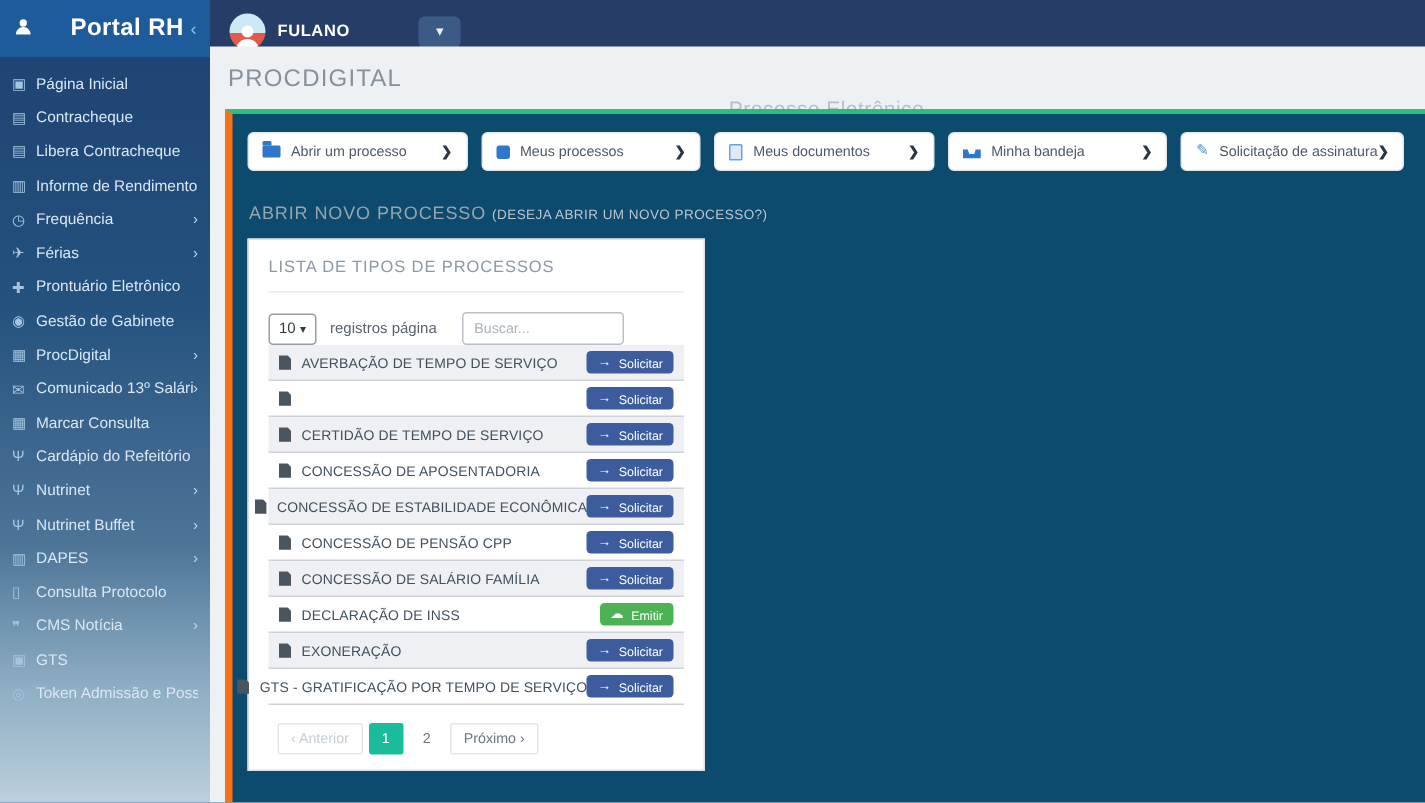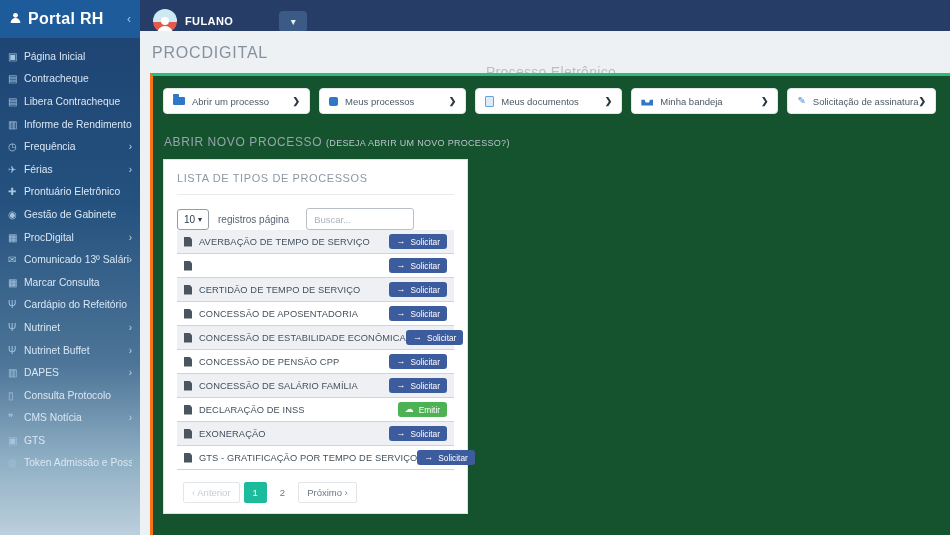--- a/index.html
+++ b/index.html
@@ -4,21 +4,21 @@
 <style>
   * { box-sizing: border-box; margin: 0; padding: 0; }
   html,body { width:950px; height:535px; overflow:hidden; }
   body { font-family:"Liberation Sans", sans-serif; background:#edf1f4; position:relative; }
 
   
   .sidebar { position:absolute; left:0; top:0; width:140px; height:535px;
     background:linear-gradient(180deg,#1d4271 0%,#24517e 38%,#4d7598 68%,#8fafc4 86%,#bccfdc 100%); }
   .logo-bar { height:38px; background:#1e5b9a; display:flex; align-items:center; padding:0 9px; }
   .logo-glyph { color:#fff; font-size:13px; margin-right:6px; }
-  .logo-text { color:#fff; font-weight:bold; font-size:16px; letter-spacing:.3px; }
+  .logo-text { color:#fff; font-weight:bold; font-size:16px; letter-spacing:.3px;margin-left:19px; }
   .collapse-btn { margin-left:auto; color:#9fc3e8; font-size:12px; cursor:pointer; }
   .menu { padding-top:7px; }
   .menu-item { display:flex; align-items:center; height:22.6px; padding:0 8px; cursor:pointer; }
   .mi { width:16px; font-size:10px; color:#a5c4df; flex:none; }
   .ml { font-size:10.3px; color:#dcead9; color:#d9e7f3; white-space:nowrap; overflow:hidden; }
   .mc { margin-left:auto; font-size:10px; color:#c2d7ea; }
 
   
   .topbar { position:absolute; left:140px; top:0; right:0; height:42px; background:#263e67;
     display:flex; align-items:center; padding-left:13px; }
@@ -28,22 +28,22 @@
   .user-name { color:#fff; font-size:11px; font-weight:bold; margin-left:8px; letter-spacing:.4px; }
   .user-caret { margin-left:46px; width:28px; height:21px; background:#3c5a86; border-radius:4px;
     display:flex; align-items:center; justify-content:center; color:#e8f0f8; font-size:10px; cursor:pointer; }
 
   
   .content { position:absolute; left:140px; top:31px; right:0; bottom:0; background:#edf1f4; }
   .page-head { padding:13px 0 0 12px; }
   .page-title { font-size:16px; color:#85919d; letter-spacing:.8px; font-weight:normal; }
   .page-sub { font-size:14px; color:#b7bfc7; margin-top:2px; letter-spacing:.3px;text-align:center; }
 
-  .panel { position:absolute; left:10px; right:0; top:42px; bottom:0; background:#14532d;
-    border-top:3px solid #2dbd7a; border-left:3px solid #f97316; }
+  .panel { position:absolute; left:10px; right:0; top:42px; bottom:0; background:#0c4a6e;
+    border-top:3px solid #2dbd7a; border-left:5px solid #f97316; }
 
   .cards { display:flex; gap:9px; padding:12px 14px 0 10px; }
   .card { flex:1; height:26px; border:1px solid #e3e7ea; border-radius:4px; background:#fff;
     display:flex; align-items:center; padding:0 9px; cursor:pointer; }
   .card-label { font-size:9.5px; color:#4c5864; margin-left:7px; white-space:nowrap; }
   .card-chev { margin-left:auto; font-size:9px; color:#2b3640; font-weight:bold; }
   .ic-folder { width:12px; height:8px; background:#2f77c9; border-radius:1px; position:relative; flex:none; }
   .ic-folder::before { content:""; position:absolute; top:-3px; left:0; width:6px; height:3px;
     background:#2f77c9; border-radius:1px 1px 0 0; }
   .ic-square { width:9px; height:9px; background:#2f77c9; border-radius:2px; flex:none; }
@@ -69,21 +69,21 @@
   .search-input { margin-left:17px; width:108px; height:22px; border:1px solid #b9c0c7;
     border-radius:3px; padding:0 7px; font-size:9.5px; color:#333; font-family:"Liberation Sans",sans-serif; }
   .search-input::placeholder { color:#aab2ba; }
 
   .table-head { display:flex; align-items:center; margin-top:13px; height:21px; padding:0 7px;
     border-bottom:2px solid #5b6a78; }
   .th-name { font-size:10.5px; color:#3a444e; font-weight:bold; }
   .sort-asc { margin-left:auto; margin-right:46px; font-size:7px; color:#3f7fc1; }
   .sort-both { display:flex; flex-direction:column; font-size:5px; color:#3a444e; line-height:4px; }
 
-  .prow { display:flex; align-items:center; height:24px; border-bottom:1px solid #cdd3d8; padding:0 7px; }
+  .prow { display:flex; align-items:center; height:24px; border-bottom:1px solid #cdd3d8; padding:0 7px;justify-content:flex-end; }
   .prow.alt { background:#eef0f3; }
   .docicon { width:8px; height:10px; background:#4a5560; flex:none;
     clip-path:polygon(0 0,68% 0,100% 28%,100% 100%,0 100%); }
   .prow-name { font-size:9.3px; color:#42505e; margin-left:7px; white-space:nowrap; letter-spacing:.1px; }
   .action-btn { margin-left:auto; height:15px; border:none; border-radius:3px; background:#3d5c9e;
     color:#fff; font-size:8.3px; display:flex; align-items:center; padding:0 7px; cursor:pointer;
     font-family:"Liberation Sans",sans-serif; flex:none; }
   .action-btn[data-variant="emitir"] { background:#4db254; }
   .ab-icon { font-size:9px; margin-right:5px; line-height:1; }
 

